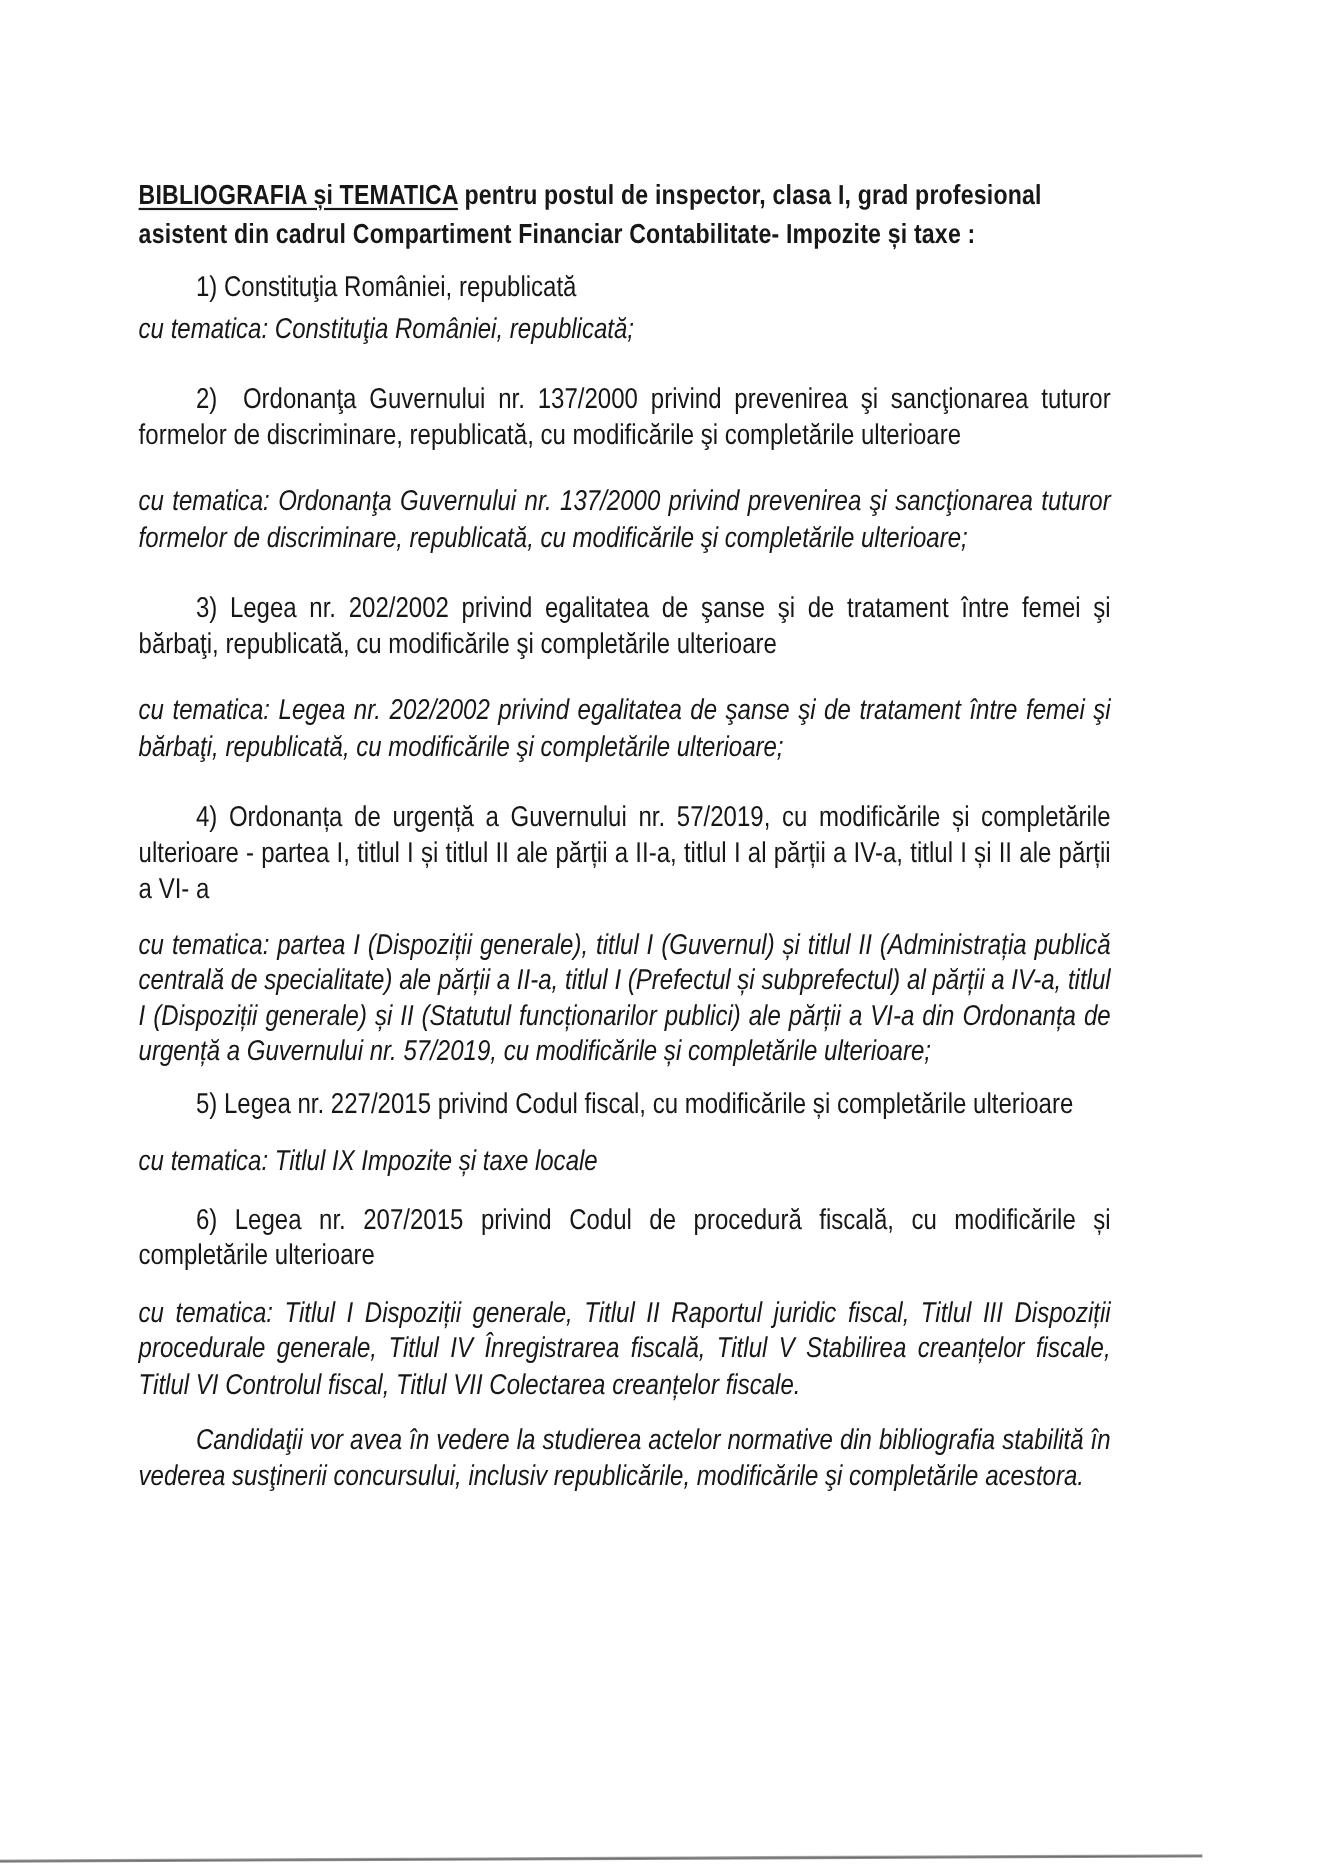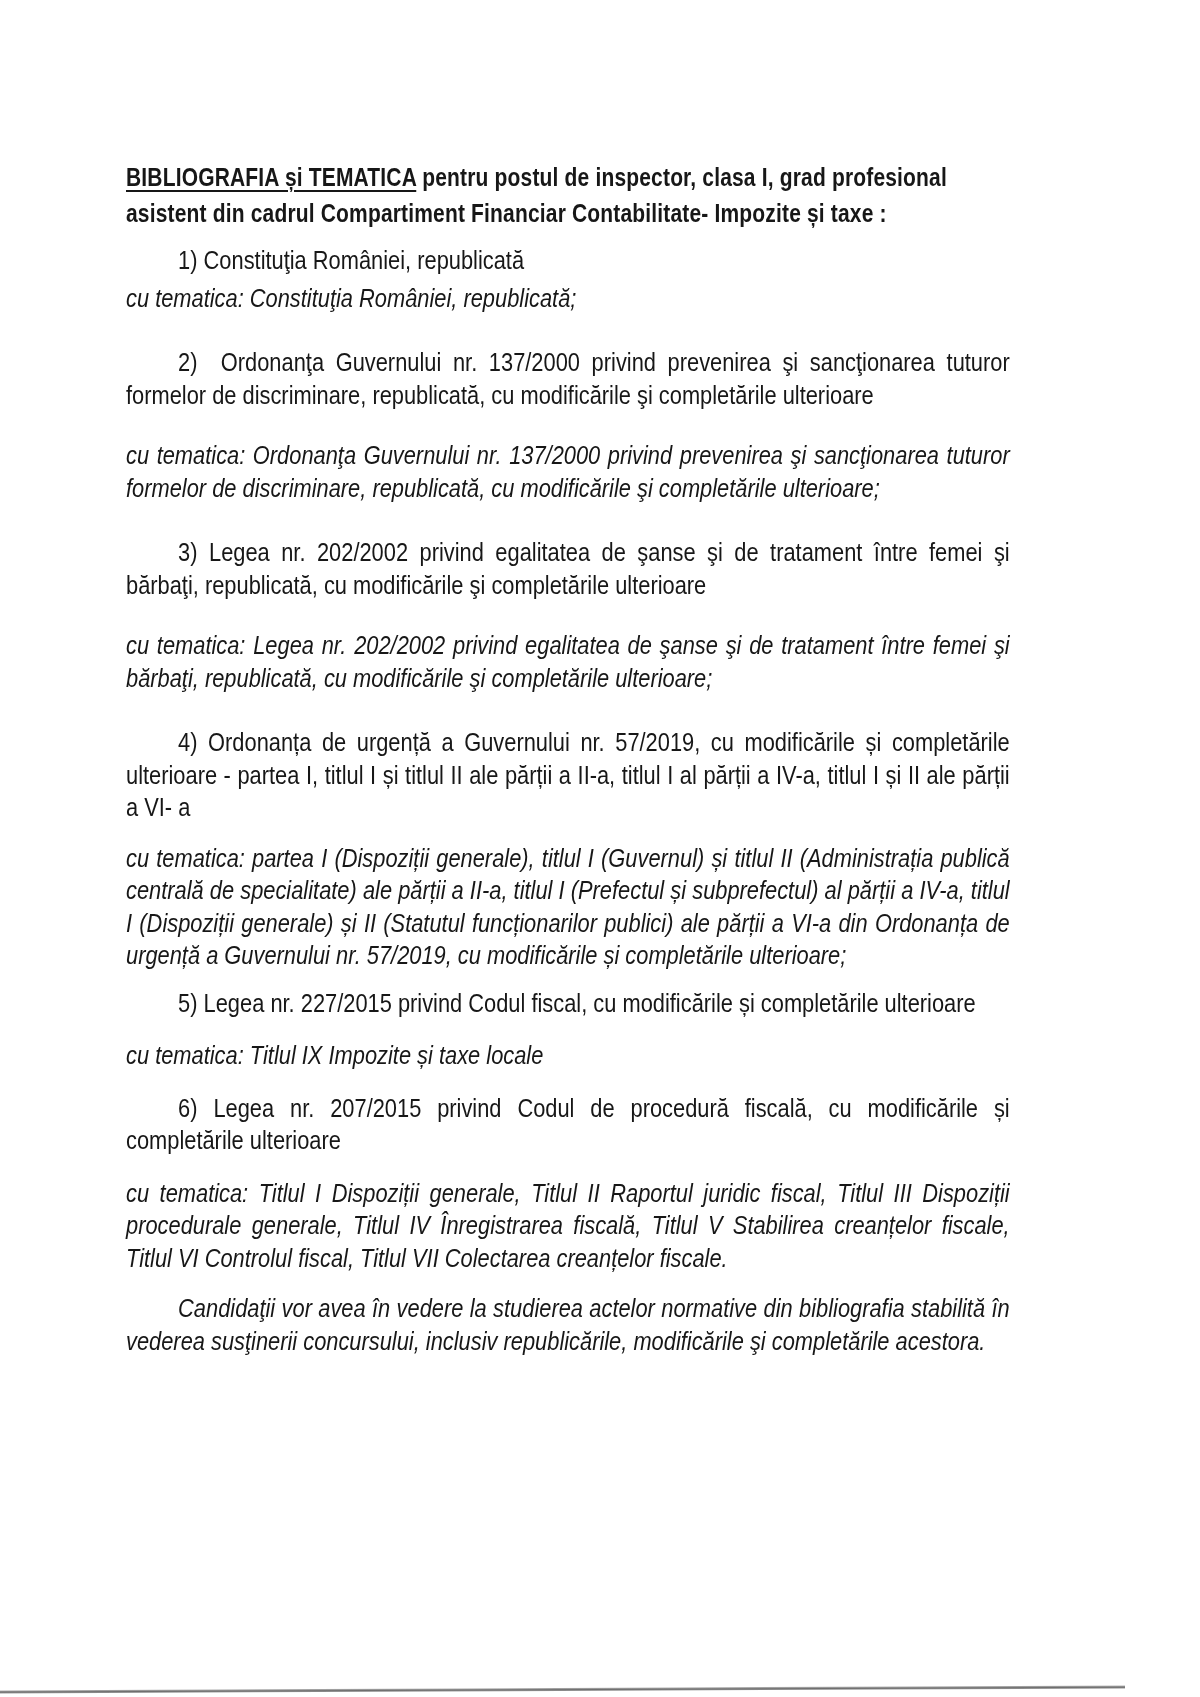--- a/index.html
+++ b/index.html
@@ -14,21 +14,20 @@
     overflow: hidden;
     font-family: "Liberation Sans", sans-serif;
     color: #171717;
   }
   .page {
     position: absolute;
     top: 0; left: 0;
     width: 1089px;
     height: 1697px;
     background: #ffffff;
-    padding-left: 32px;
   }
   .content {
     position: absolute;
     top: 159px;
     left: 126px;
     width: 1052px;
     transform: scaleX(0.84);
     transform-origin: 0 0;
   }
   p { margin: 0; padding: 0; }

